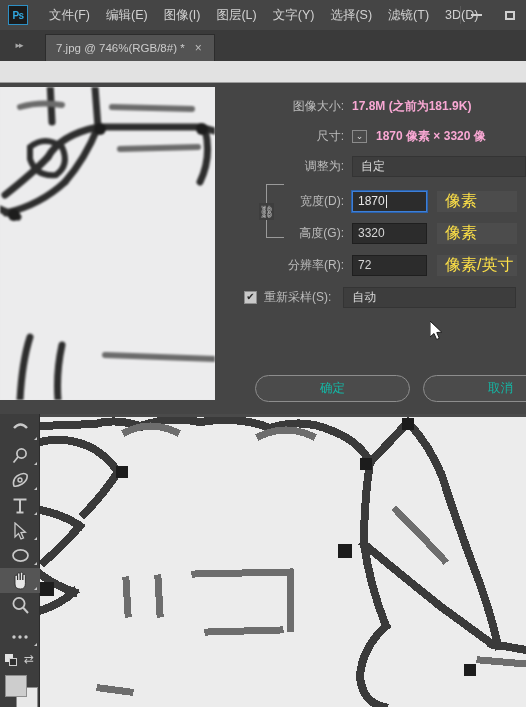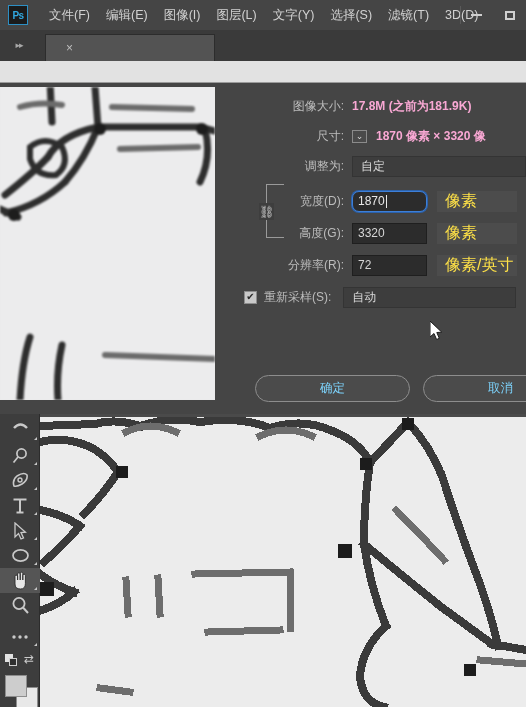--- a/index.html
+++ b/index.html
@@ -283,21 +283,21 @@
     line-height: 1;
   }
 
   
   .btn {
     position: absolute;
     height: 27px;
     border: 1px solid #8d8d8d;
     border-radius: 14px;
     background: #4b4b4b;
-    color: #7dd3fc;
+    color: #14b8a6;
     font-size: 12.5px;
     display: flex;
     align-items: center;
     justify-content: center;
     box-sizing: border-box;
   }
 
   
   .cursor {
     position: absolute;
@@ -421,20 +421,21 @@
       </div>
       <div class="win-btn">
         <div class="sq"></div>
       </div>
     </div>
   </div>
 
   <div class="tabstrip">
     <div class="collapse-arrows">▸▸</div>
     <div class="doc-tab">
+      <span class="doc-tab-label">7.jpg @ 746%(RGB/8#) *</span>
       <span class="doc-tab-close">×</span>
     </div>
   </div>
 
   <div class="band"></div>
 
   <div class="dialog">
 
     <div class="preview">
       <svg width="215" height="313" viewBox="0 0 215 313" xmlns="http://www.w3.org/2000/svg">
@@ -486,21 +487,21 @@
 
       <div class="chain">
         <div class="barT"></div>
         <div class="vert"></div>
         <div class="barB"></div>
         <div class="link">⛓</div>
       </div>
 
       <div class="row" style="left:0; top:107px; width:304px;">
         <span class="lbl" style="width:122px;">宽度(D):</span>
-        <span class="input focused" style="margin-left:8px; width:75px;border-radius:7px;">
+        <span class="input focused" style="margin-left:8px; width:75px;">
             <span>1870</span>
             <i class="caret"></i>
           </span>
         <span class="unitbox" style="margin-left:10px; width:80px;">像素</span>
       </div>
 
       <div class="row" style="left:0; top:139px; width:304px;">
         <span class="lbl" style="width:122px;">高度(G):</span>
         <span class="input" style="margin-left:8px; width:75px;">3320</span>
         <span class="unitbox" style="margin-left:10px; width:80px;">像素</span>

